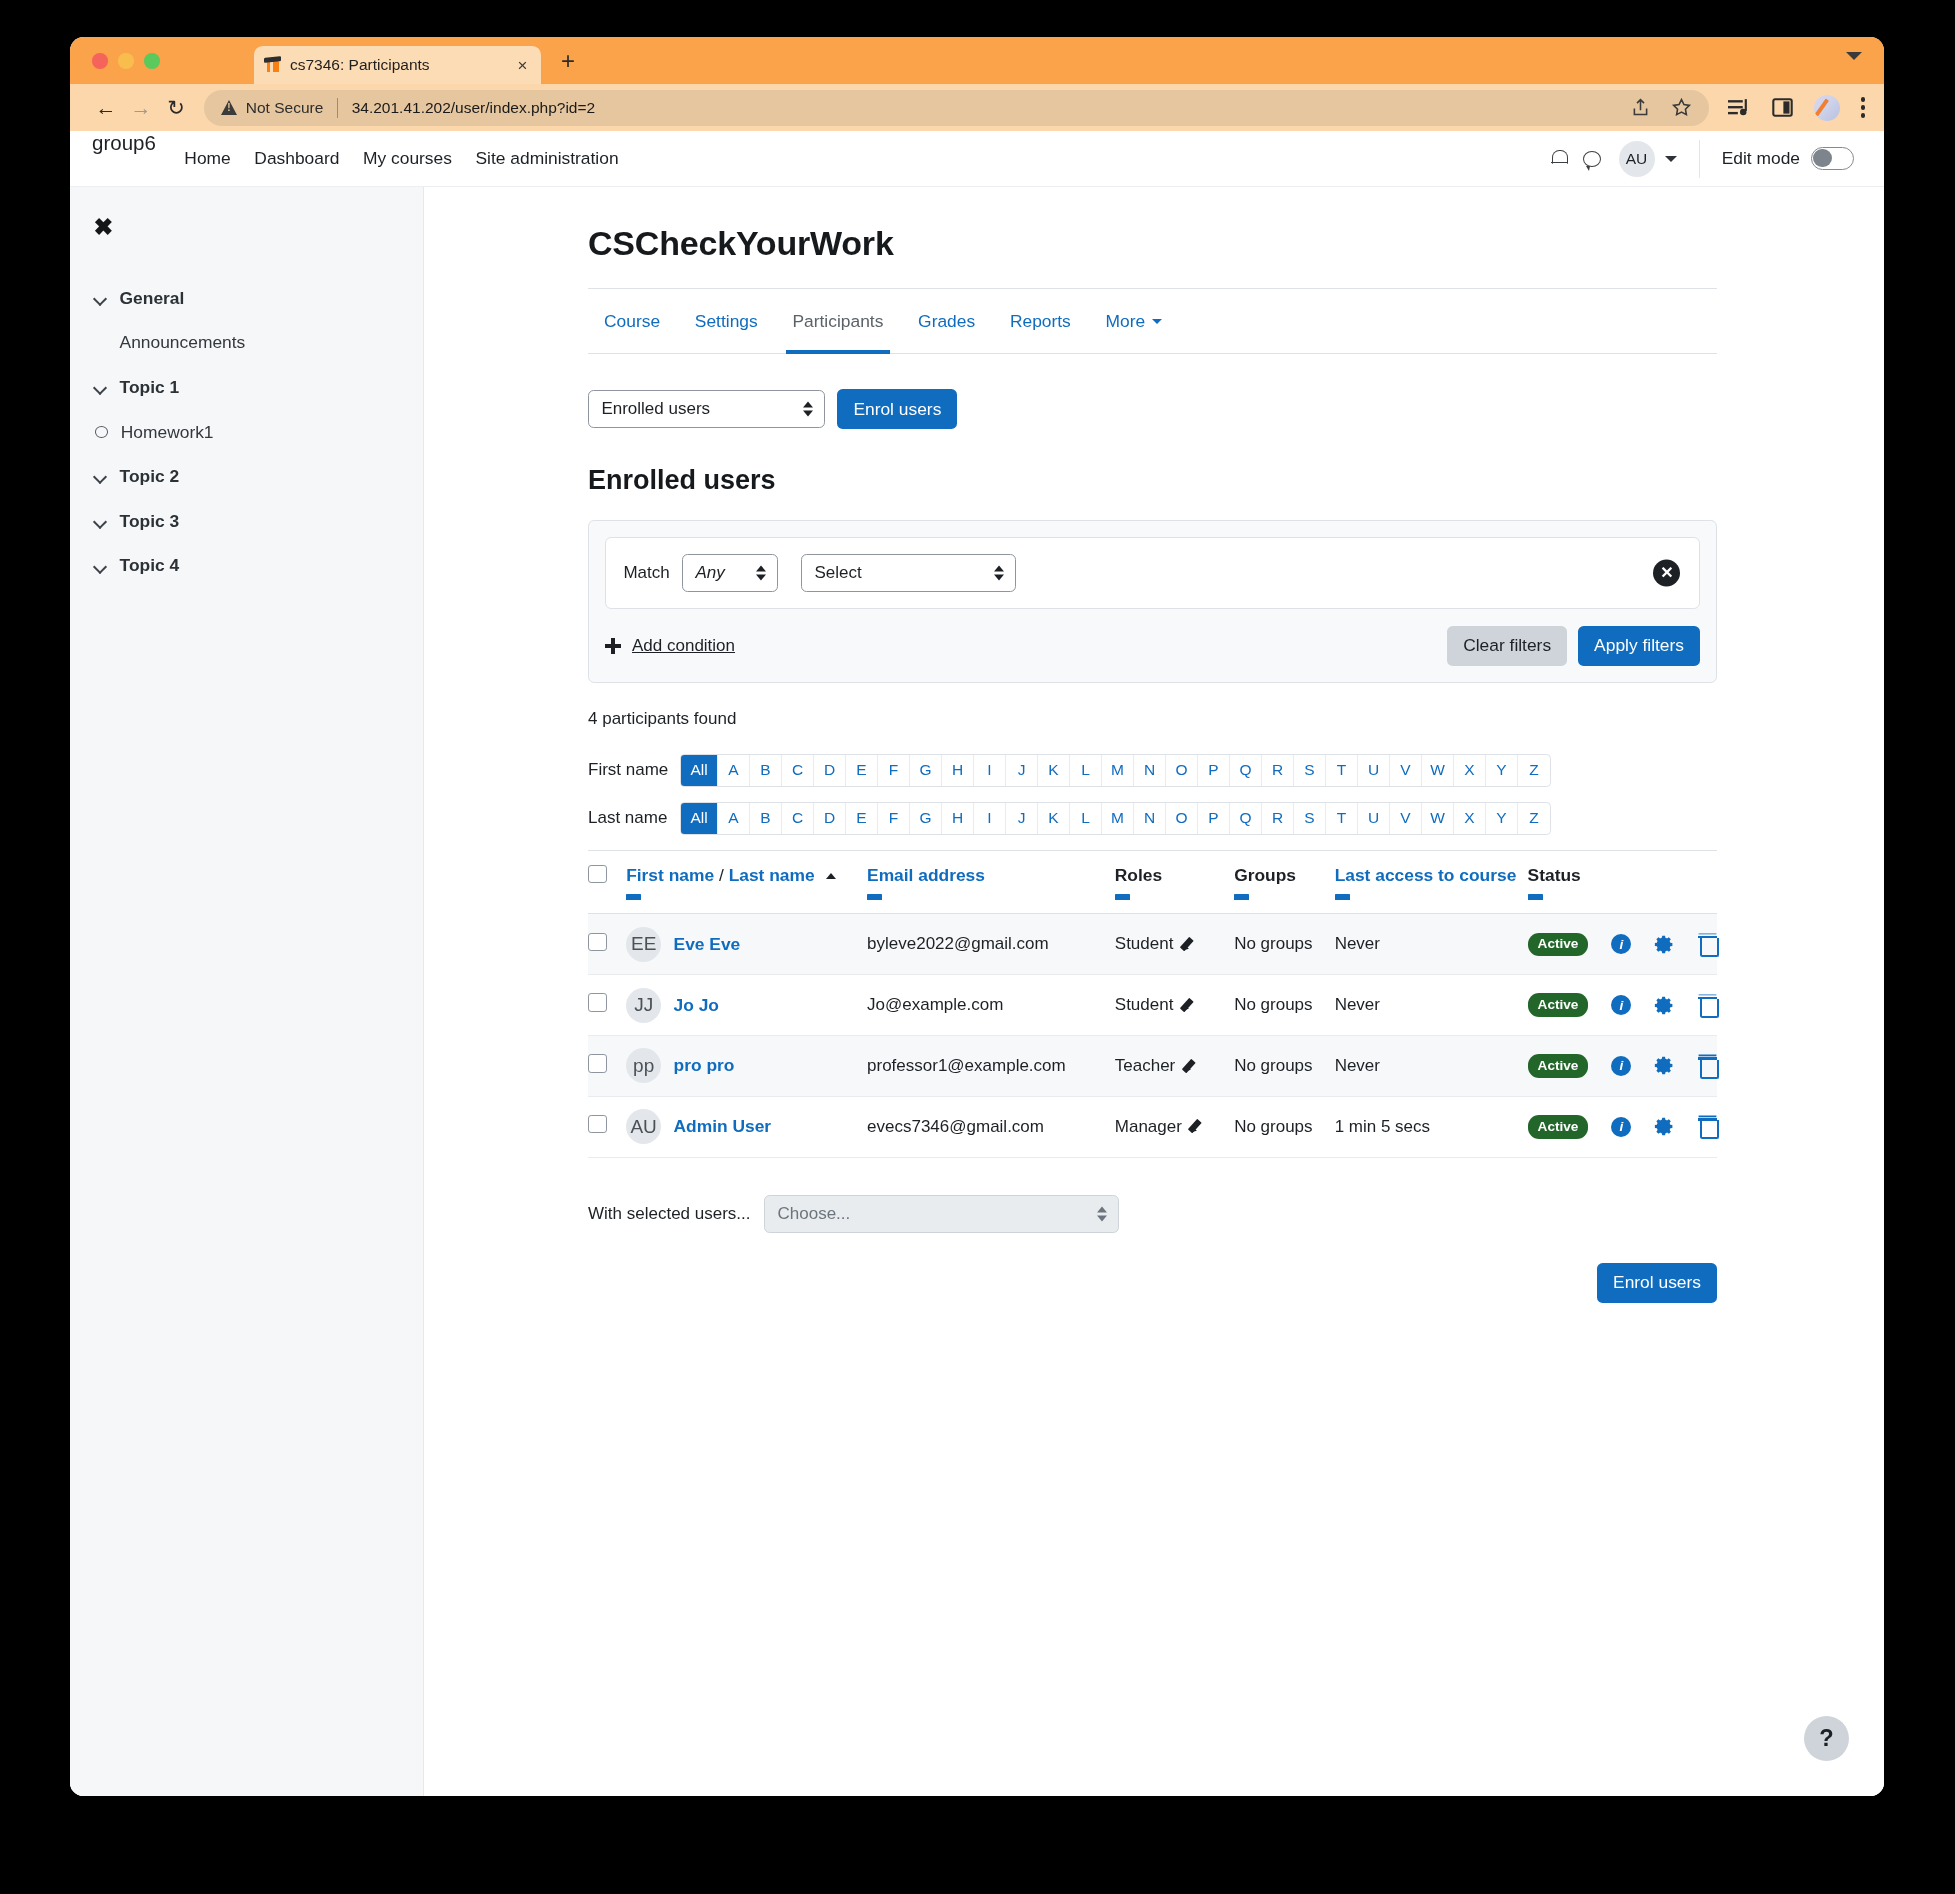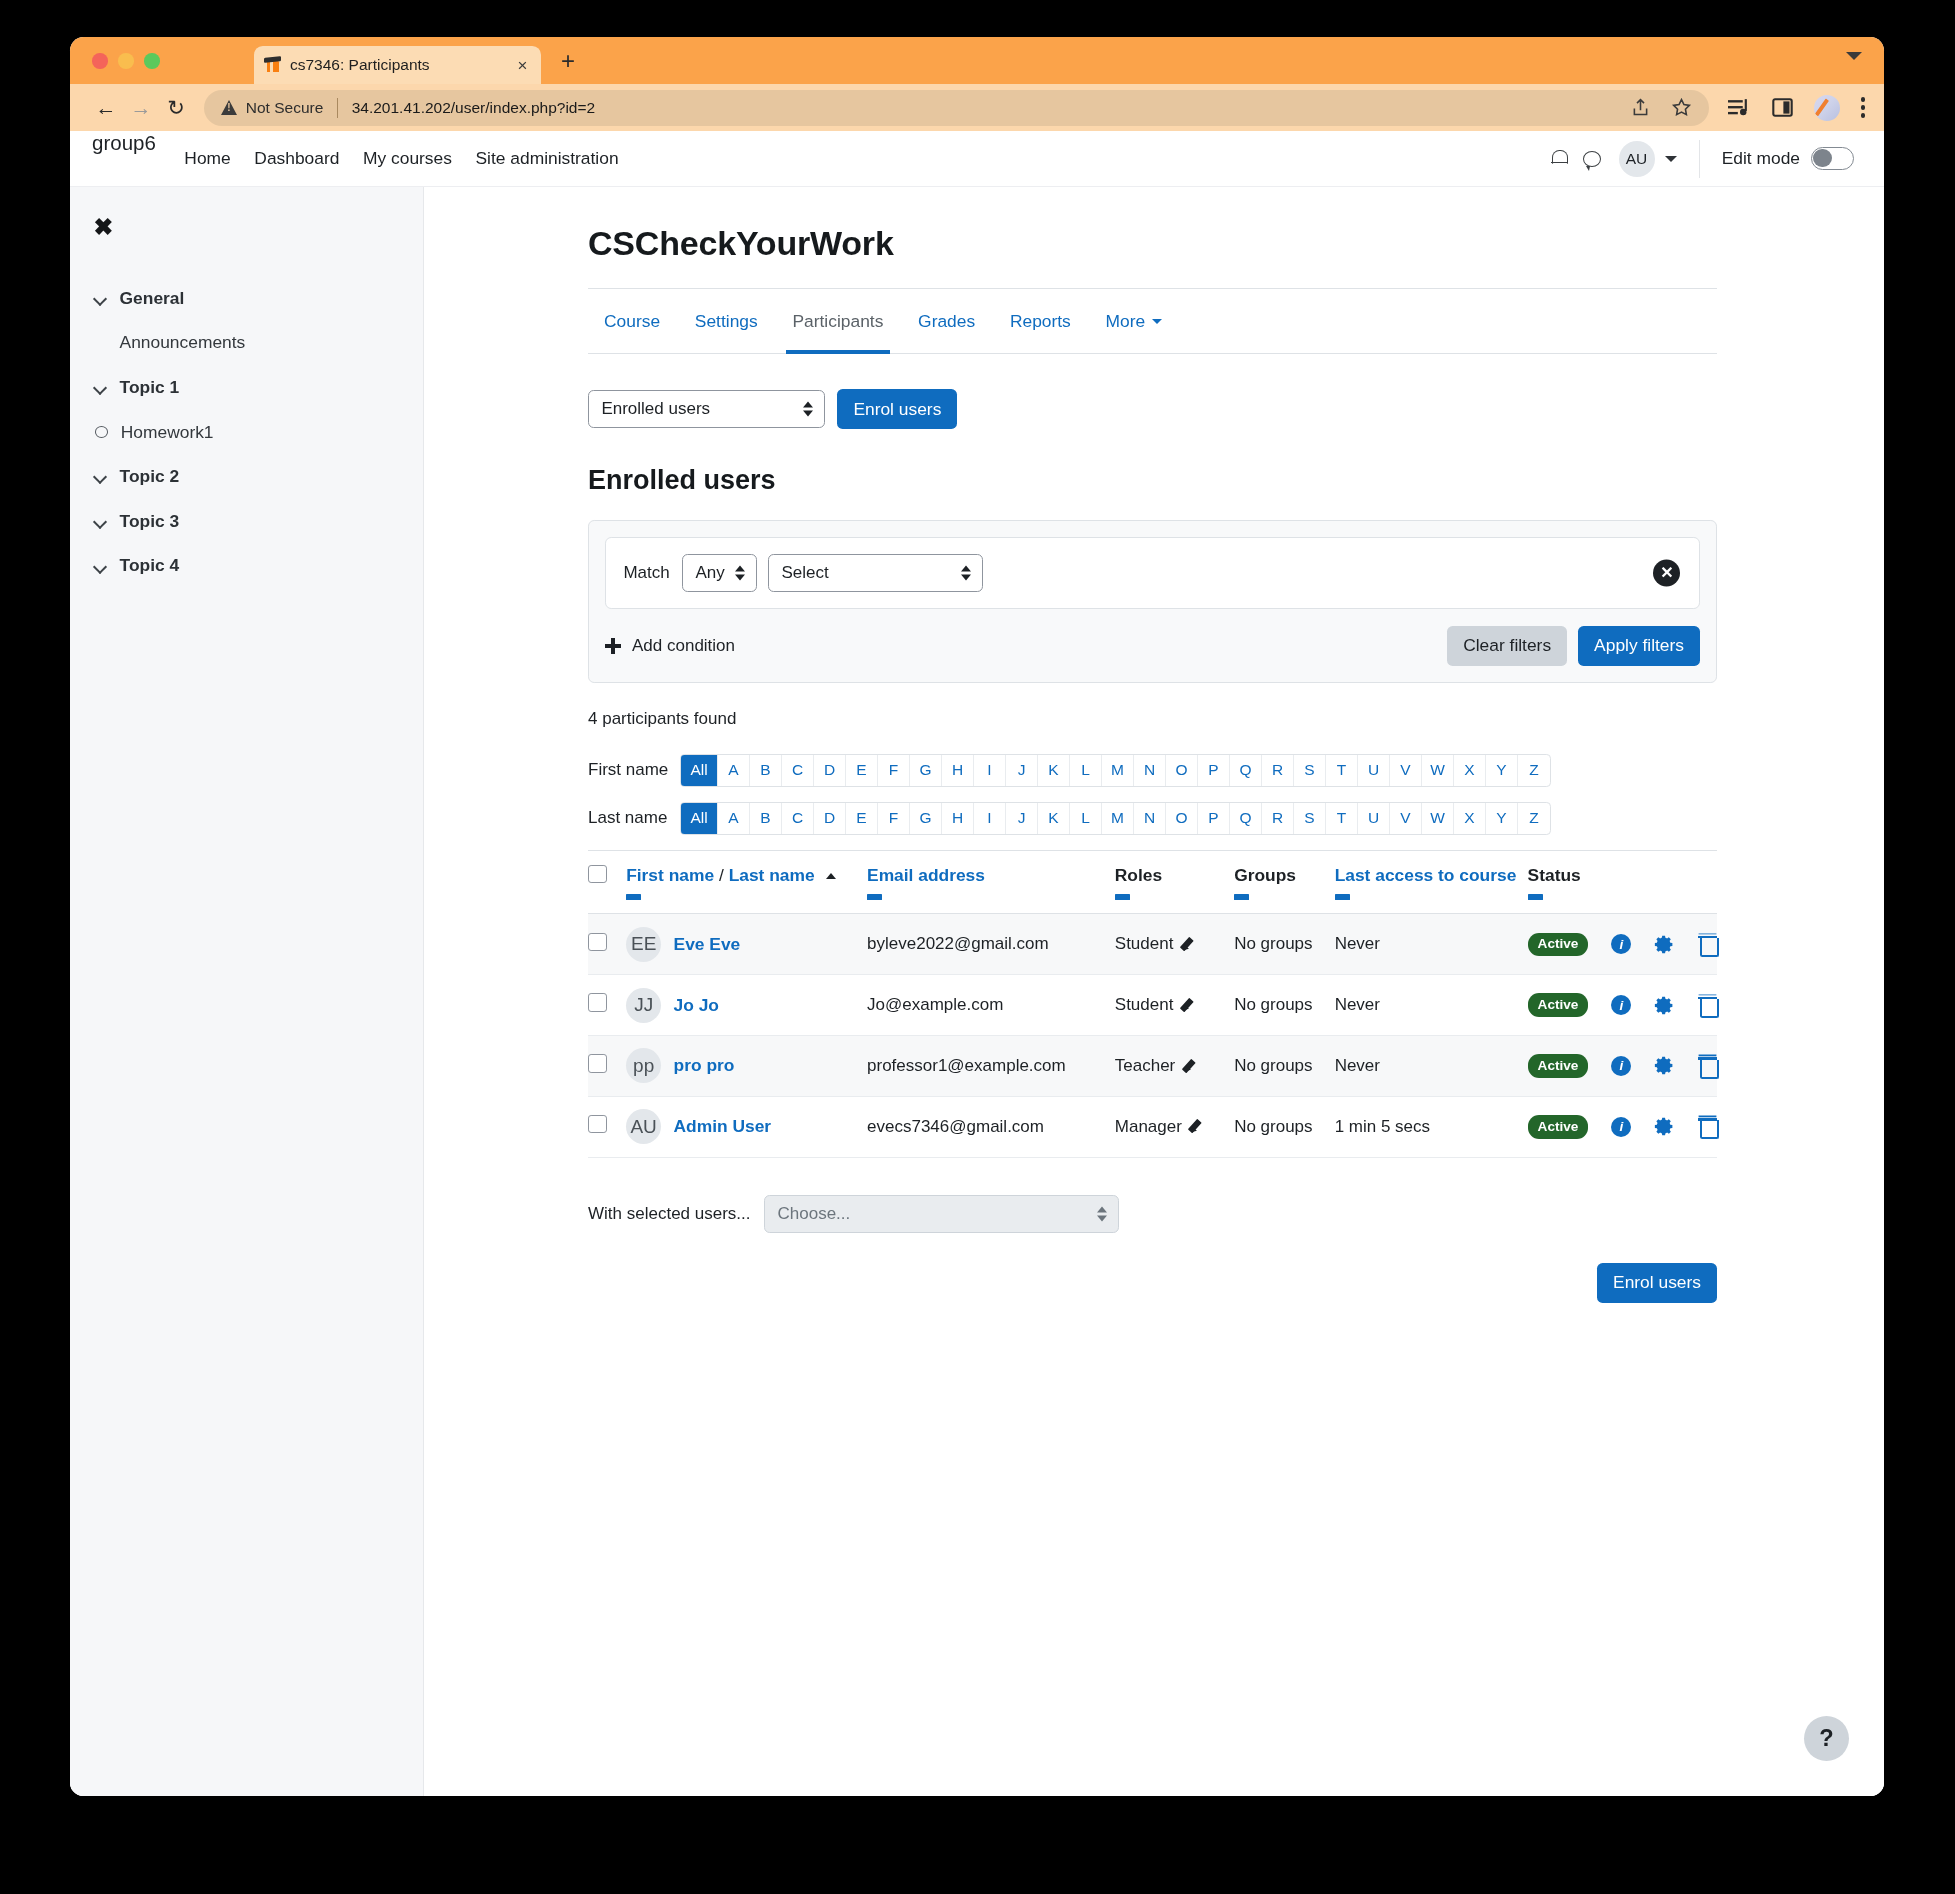--- a/index.html
+++ b/index.html
@@ -335,32 +335,32 @@
     padding: 16px;
     margin-bottom: 26px;
   }
   .cond-row {
     background: #fff; border: 1.1px solid #dee2e6; border-radius: 6.2px;
     display: flex; align-items: center;
     padding: 16px 17.4px;
     position: relative;
   }
   .match-label { font-size: 17px; color: #1d2125; margin-right: 12.4px; }
-  .sel-any { width: 75px; margin-right: 11px; }
+  .sel-any { width: 96px; margin-right: 23px; font-style: italic; }
   .sel-select { width: 215px; }
   .clear-cond {
     position: absolute; right: 18.6px; top: 50%; transform: translateY(-50%);
     width: 27px; height: 27px; border-radius: 50%; background: #1d2125;
     display: flex; align-items: center; justify-content: center;
   }
   .clear-cond span { color:#fff; font-size:16px; font-weight:700; line-height:1; }
   .filter-actions {
     display: flex; align-items: center; margin-top: 17.4px;
   }
-  .add-cond { display: flex; align-items: center; gap: 11px; font-size: 17px; color: #1d2125; }
+  .add-cond { display: flex; align-items: center; gap: 11px; font-size: 17px; color: #1d2125; text-decoration: underline; }
   .plus-ico { position: relative; width: 16px; height: 16px; }
   .plus-ico::before, .plus-ico::after {
     content:""; position:absolute; background:#1d2125;
   }
   .plus-ico::before { left:0; top:5.6px; width:16px; height:4.3px; }
   .plus-ico::after  { left:5.9px; top:0; width:4.3px; height:16px; }
   .filter-btns { margin-left: auto; display: flex; gap: 11px; }
 
   .found-text { font-size: 17px; color: #1d2125; margin-bottom: 25px; }
 

